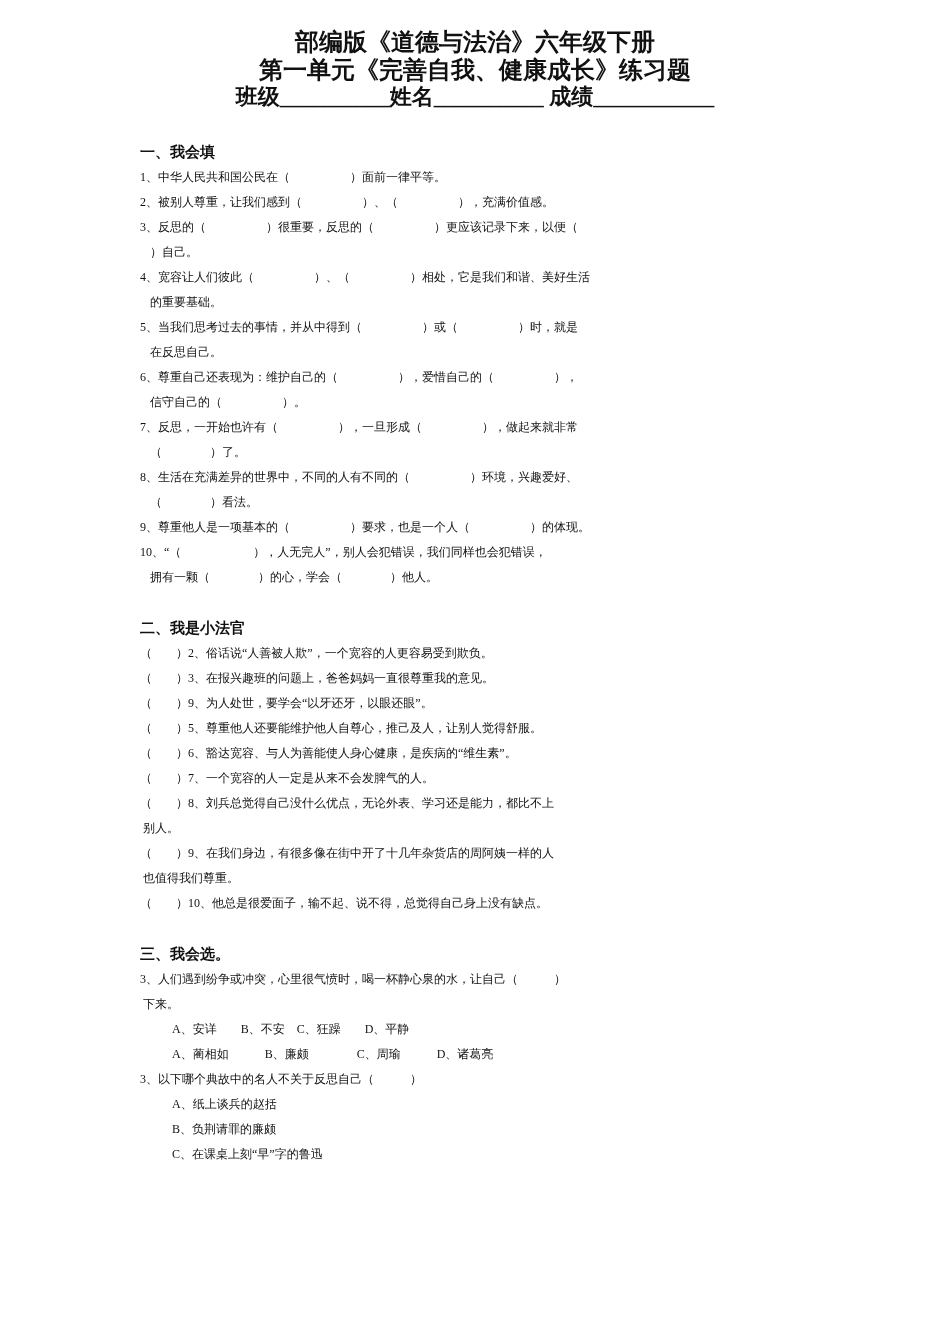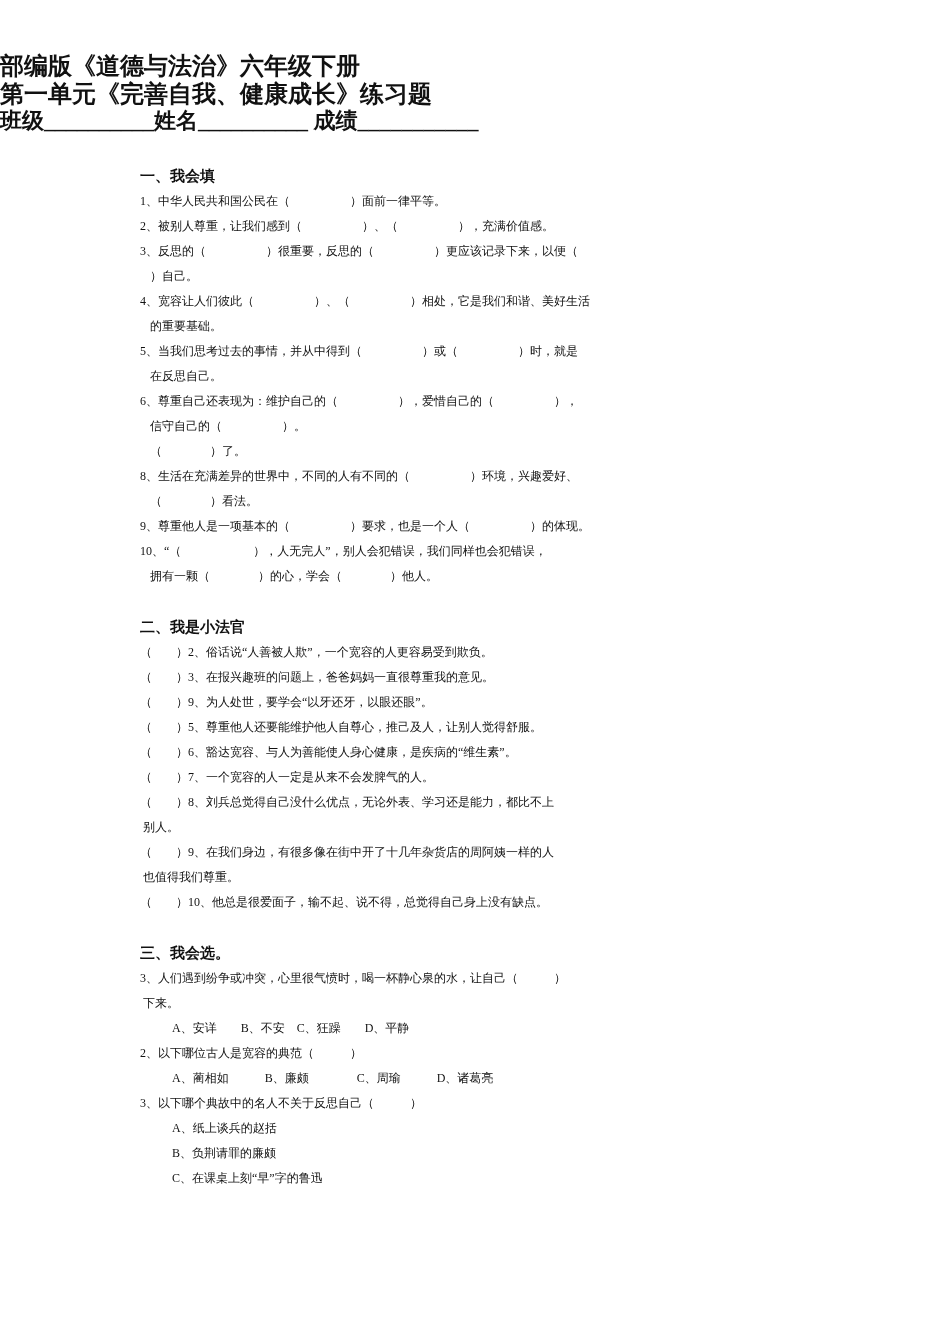--- a/index.html
+++ b/index.html
@@ -12,21 +12,22 @@
     color: #111111;
     font-family: "Liberation Serif", "DejaVu Serif", serif;
   }
   .page {
     position: relative;
     width: 950px;
     height: 1344px;
     background: #ffffff;
   }
   .doc-header {
-    padding-top: 52px;
+    text-align: center;
+    padding-top: 28px;
   }
   .title-line {
     font-size: 24px;
     font-weight: bold;
     line-height: 28px;
     white-space: pre;
   }
   .fields-line {
     font-size: 22px;
     font-weight: bold;
@@ -83,20 +84,21 @@
       <div class="line">1、中华人民共和国公民在（　　　　　）面前一律平等。</div>
       <div class="line">2、被别人尊重，让我们感到（　　　　　）、（　　　　　），充满价值感。</div>
       <div class="line">3、反思的（　　　　　）很重要，反思的（　　　　　）更应该记录下来，以便（</div>
       <div class="line cont">）自己。</div>
       <div class="line">4、宽容让人们彼此（　　　　　）、（　　　　　）相处，它是我们和谐、美好生活</div>
       <div class="line cont">的重要基础。</div>
       <div class="line">5、当我们思考过去的事情，并从中得到（　　　　　）或（　　　　　）时，就是</div>
       <div class="line cont">在反思自己。</div>
       <div class="line">6、尊重自己还表现为：维护自己的（　　　　　），爱惜自己的（　　　　　），</div>
       <div class="line cont">信守自己的（　　　　　）。</div>
+      <div class="line">7、反思，一开始也许有（　　　　　），一旦形成（　　　　　），做起来就非常</div>
       <div class="line cont">（　　　　）了。</div>
       <div class="line">8、生活在充满差异的世界中，不同的人有不同的（　　　　　）环境，兴趣爱好、</div>
       <div class="line cont">（　　　　）看法。</div>
       <div class="line">9、尊重他人是一项基本的（　　　　　）要求，也是一个人（　　　　　）的体现。</div>
       <div class="line">10、“（　　　　　　），人无完人”，别人会犯错误，我们同样也会犯错误，</div>
       <div class="line cont">拥有一颗（　　　　）的心，学会（　　　　）他人。</div>
     </div>
 
     <div class="sec">
       <div class="section-heading">二、我是小法官</div>
@@ -111,21 +113,20 @@
       <div class="line">（　　）9、在我们身边，有很多像在街中开了十几年杂货店的周阿姨一样的人</div>
       <div class="line flush">也值得我们尊重。</div>
       <div class="line">（　　）10、他总是很爱面子，输不起、说不得，总觉得自己身上没有缺点。</div>
     </div>
 
     <div class="sec">
       <div class="section-heading">三、我会选。</div>
       <div class="line">3、人们遇到纷争或冲突，心里很气愤时，喝一杯静心泉的水，让自己（　　　）</div>
       <div class="line flush">下来。</div>
       <div class="line opt">A、安详　　B、不安　C、狂躁　　D、平静</div>
-      <div class="line">2、以下哪位古人是宽容的典范（　　　）</div>
       <div class="line opt">A、蔺相如　　　B、廉颇　　　　C、周瑜　　　D、诸葛亮</div>
       <div class="line">3、以下哪个典故中的名人不关于反思自己（　　　）</div>
       <div class="line opt">A、纸上谈兵的赵括</div>
       <div class="line opt">B、负荆请罪的廉颇</div>
       <div class="line opt">C、在课桌上刻“早”字的鲁迅</div>
     </div>
 
   </div>
 </div>
 

